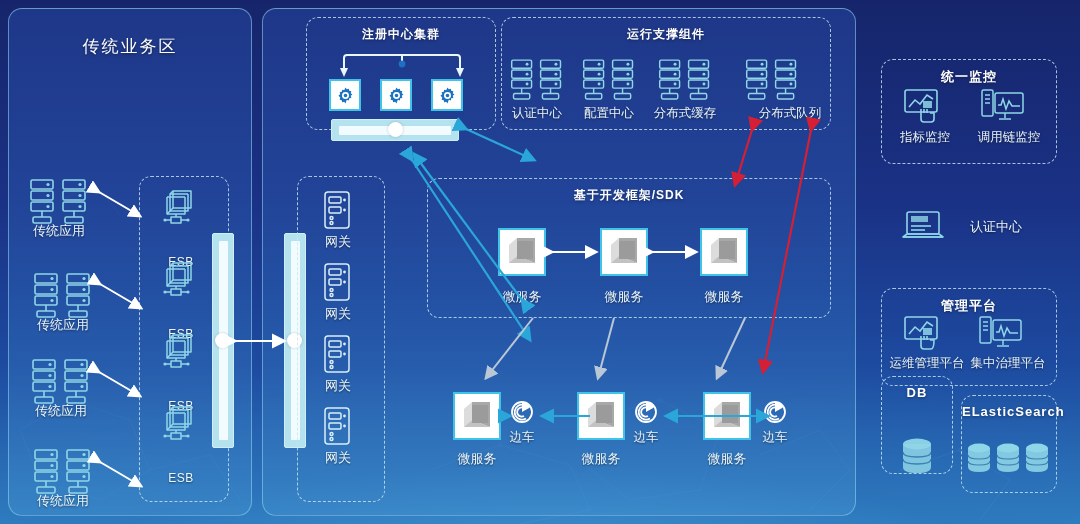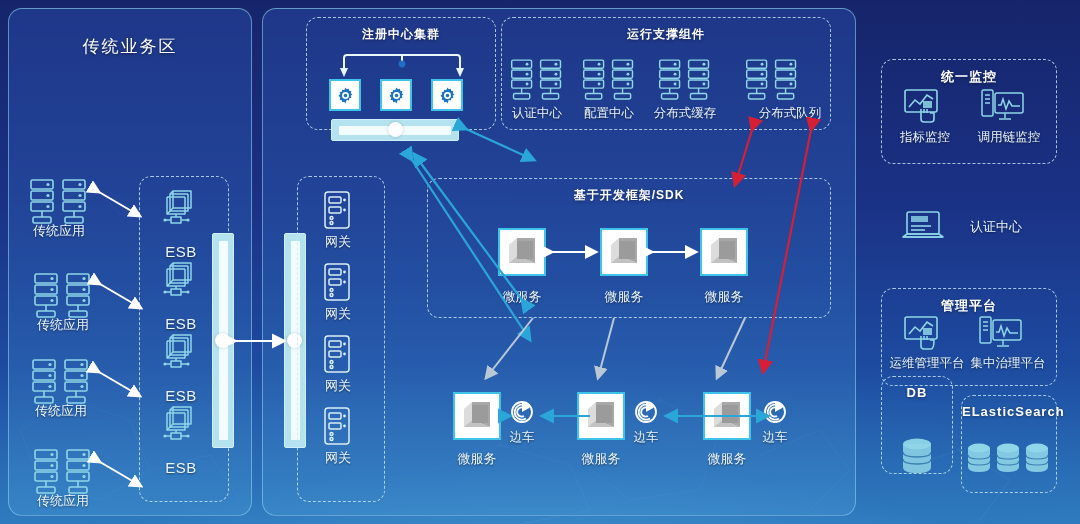--- a/index.html
+++ b/index.html
@@ -45,21 +45,21 @@
     text-shadow:0 1px 3px rgba(0,0,0,.4);
   }
   .dash-title.sm{font-size:13px;}
 
   .lbl{
     position:absolute;text-align:center;color:#eaf6fd;
     font-size:12.5px;white-space:nowrap;
     text-shadow:0 1px 2px rgba(0,0,0,.5);
   }
   .lbl.big{font-size:13px;}
-  .lbl.esb{font-size:15px;letter-spacing:.5px;}
+  .lbl.esb{font-size:12px;letter-spacing:.5px;margin-top:12px;}
 
   
   .ic{position:absolute;}
   svg{display:block;overflow:visible;}
 
   
   .ms-card{
     position:absolute;width:48px;height:48px;background:#fff;
     border:2px solid #3fc3e8;box-sizing:border-box;
     display:flex;align-items:center;justify-content:center;

